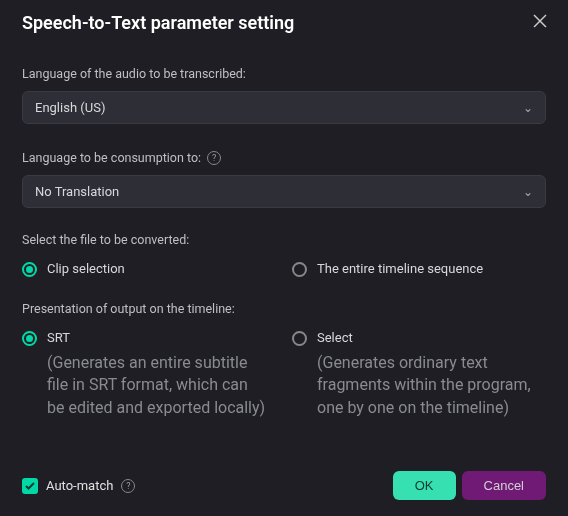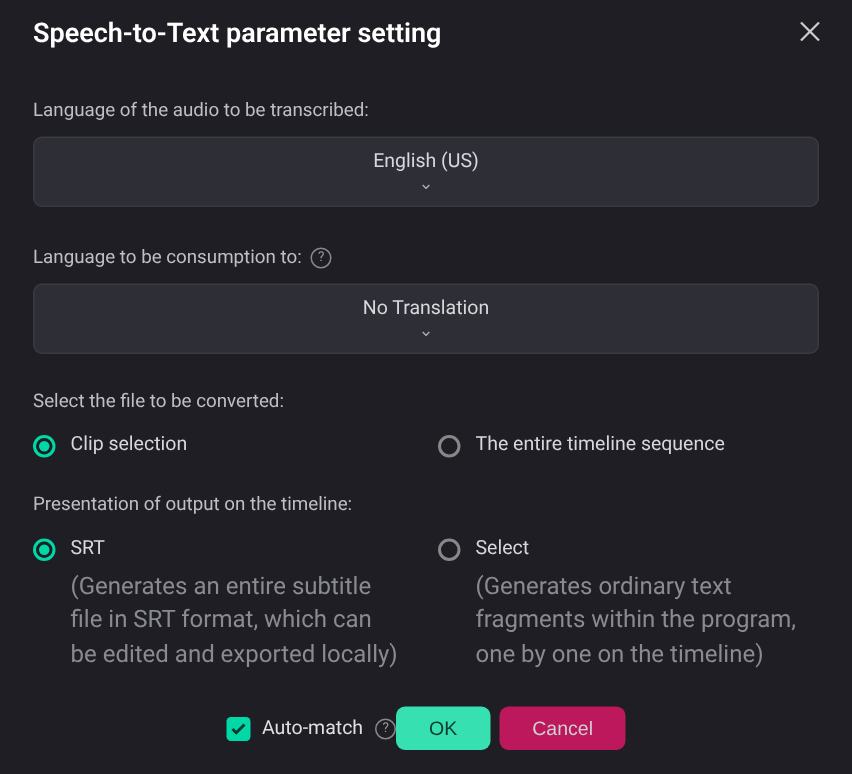--- a/index.html
+++ b/index.html
@@ -20,21 +20,20 @@
   .title { font-weight: 600; font-size: 18px; color: #fff; }
   .close-btn { background: none; border: none; color: #ddd; font-size: 18px; cursor: pointer; width: 24px; height: 24px; }
   .content { padding: 10px 22px 0 22px; flex: 1; }
   .field { margin-top: 14px; }
   .label { color: #bfbfc5; font-size: 12.5px; margin-bottom: 10px; display: flex; align-items: center; gap: 6px; }
   .select {
     width: 100%; background: #2e2e36; border: 1px solid #3a3a42; border-radius: 6px;
     color: #d8d8dc; padding: 8px 12px; font-size: 13px;
     display: flex; justify-content: space-between; align-items: center;
     cursor: pointer;
-    flex-direction: column;
   }
   .chevron { color: #aaa; font-size: 12px; }
   .help-icon {
     width: 14px; height: 14px; border: 1px solid #888; border-radius: 50%;
     display: inline-flex; align-items: center; justify-content: center;
     font-size: 9px; color: #999;
   }
   .section { margin-top: 24px; }
   .section-label { color: #bfbfc5; font-size: 12.5px; margin-bottom: 14px; }
   .radio-row { display: flex; gap: 16px; }
@@ -49,21 +48,21 @@
     content: ""; position: absolute; top: 2px; left: 2px; width: 7px; height: 7px;
     background: #00d9a6; border-radius: 50%;
   }
   .radio-text { color: #d8d8dc; font-size: 13px; }
   .radio-desc {
     color: #8a8a92; font-size: 16px; margin-top: 6px; margin-left: 25px;
     line-height: 1.4; max-width: 220px;
   }
   .footer {
     padding: 10px 22px 16px 22px;
-    display: flex; align-items: center; justify-content: center;
+    display: flex; align-items: center; justify-content: space-between;
   }
   .auto-row { display: flex; align-items: center; gap: 8px; }
   .checkbox {
     width: 16px; height: 16px; background: #00d9a6; border-radius: 3px;
     display: flex; align-items: center; justify-content: center;
     color: #111; font-size: 12px; font-weight: bold; cursor: pointer;
   }
   .est-row {
     display: flex; align-items: center; gap: 8px; justify-content: flex-end;
     margin-bottom: 14px; padding-right: 22px; color: #c8c8cc; font-size: 12.5px;
@@ -78,21 +77,21 @@
     width: 16px; height: 16px; border-radius: 50%; background: #3a3a42;
     display: flex; align-items: center; justify-content: center; color: #ccc;
     font-size: 12px; cursor: pointer;
   }
   .refresh { color: #bbb; cursor: pointer; font-size: 14px; margin-left: 8px; }
   .btns { display: flex; gap: 6px; align-items: center; }
   .btn {
     padding: 7px 22px; border-radius: 6px; font-size: 13px; border: none; cursor: pointer;
   }
   .btn-ok { background: #36e0b0; color: #0e3b2f; font-weight: 500; }
-  .btn-cancel { background: #be185d; color: #d0d0d4; }
+  .btn-cancel { background: #701a75; color: #d0d0d4; }
 </style>
 </head>
 <body>
 
 <div class="dialog">
 
   <div class="header">
     <div class="title">Speech-to-Text parameter setting</div>
     <button class="close-btn">
       <svg width="14" height="14" viewBox="0 0 14 14">

